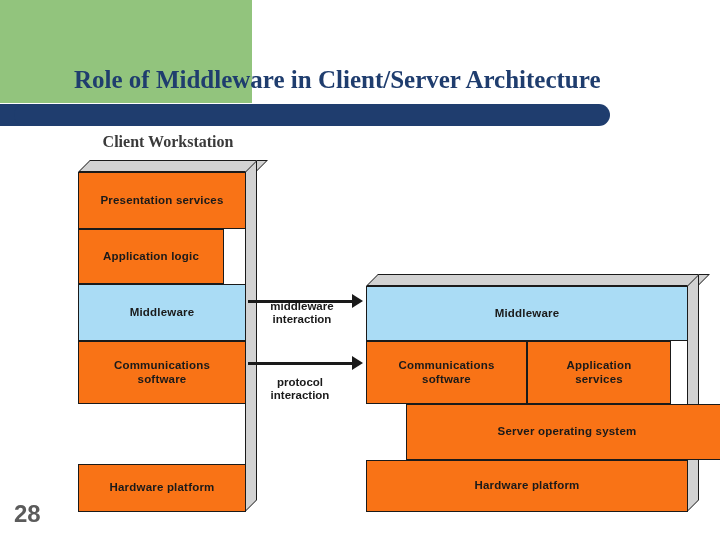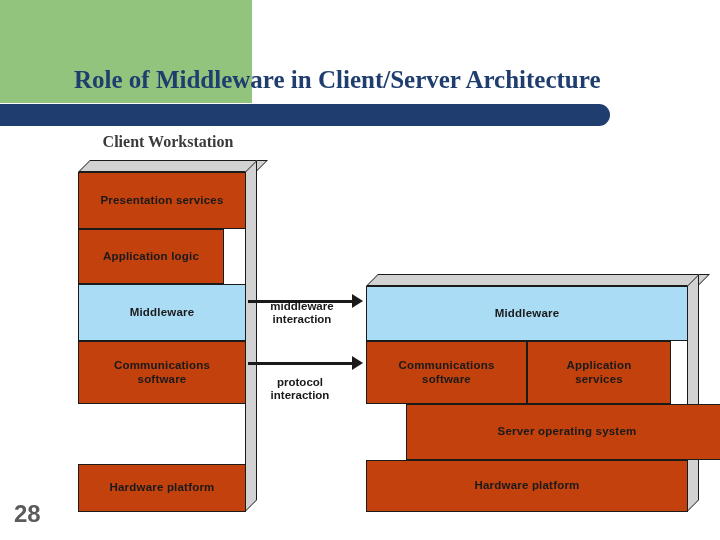--- a/index.html
+++ b/index.html
@@ -70,21 +70,21 @@
     color: #3a3a3a;
     font-size: 16px;
     text-align: center;
   }
 
   
   .box {
     position: absolute;
     box-sizing: border-box;
     border: 1.6px solid #1a1a1a;
-    background: #c2410c;
+    background: #f97316;
     display: flex;
     align-items: center;
     justify-content: center;
     text-align: center;
     font-family: "Liberation Sans", sans-serif;
     font-weight: bold;
     font-size: 11.5px;
     color: #1a1a1a;
     line-height: 1.15;
     letter-spacing: 0.2px;

